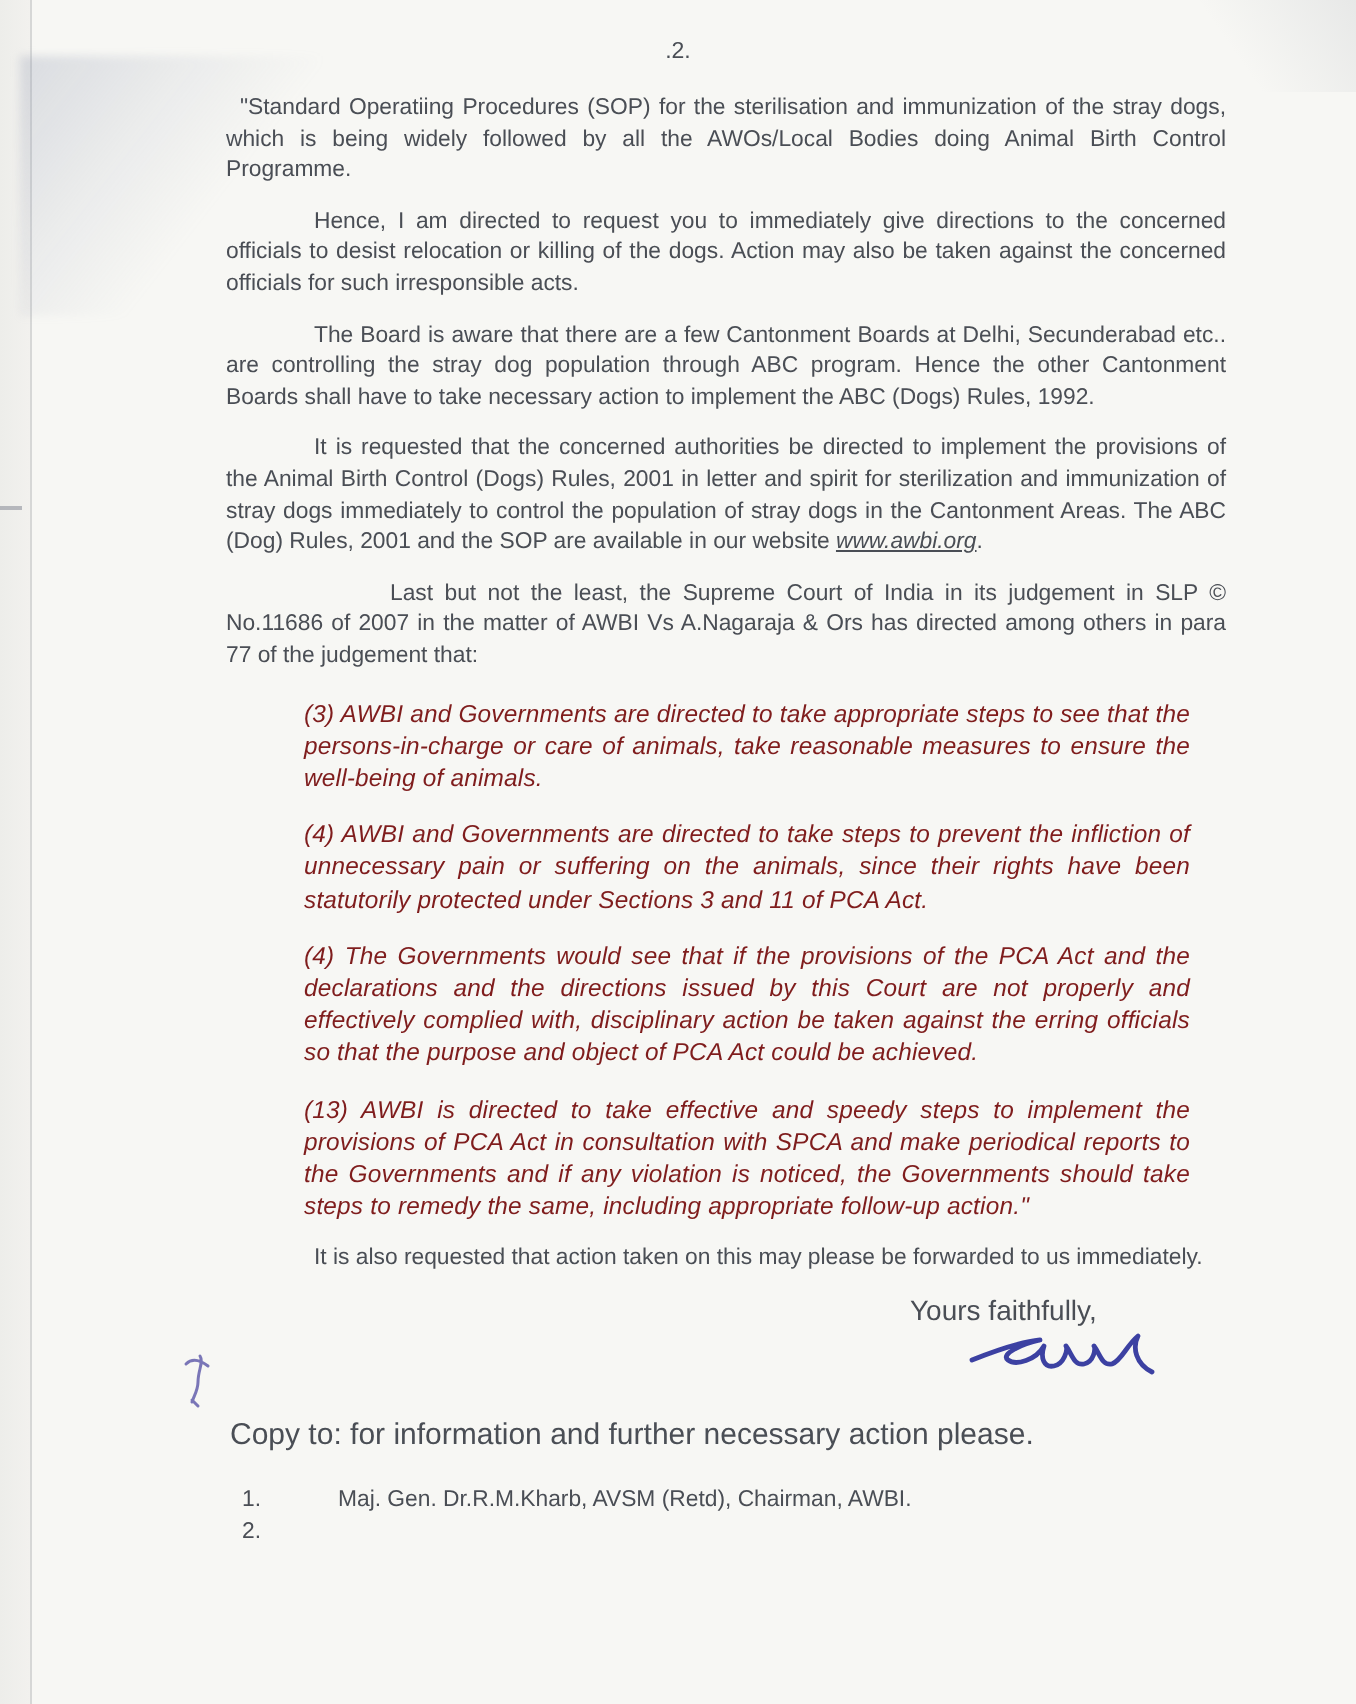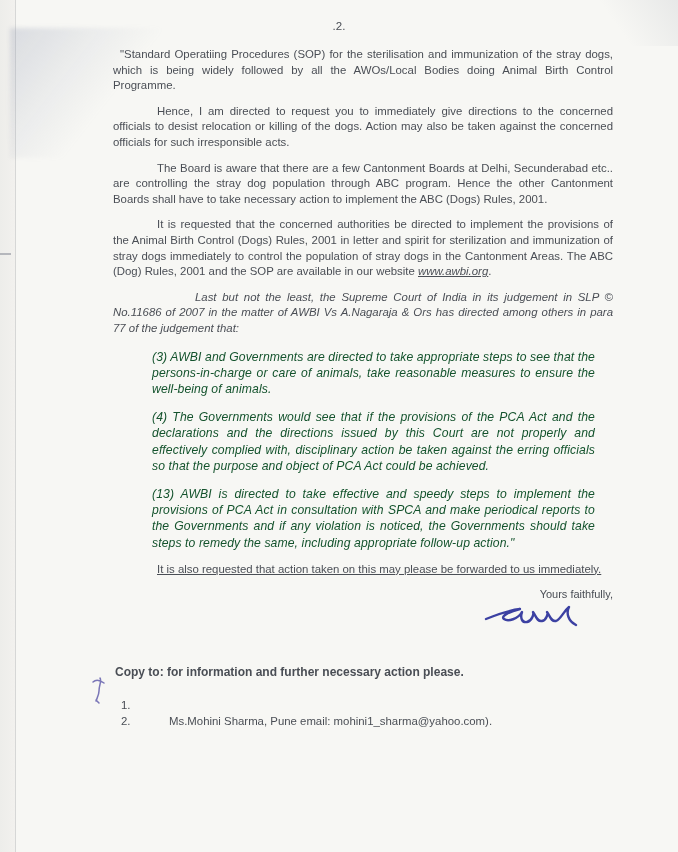--- a/index.html
+++ b/index.html
@@ -34,36 +34,36 @@
     position: absolute; left: 0; top: 253px; width: 11px; height: 2px;
     background: rgba(110,115,130,0.45);
   }
   .page-number {
     position: absolute; left: 0; right: 0; top: 20px;
     text-align: center; font-size: 11.5px; color: #4a4e55;
   }
   .body-text { font-size: 11.4px; line-height: 15.6px; text-align: justify; }
   p.para { margin: 0 0 10px 0; text-indent: 44px; }
   p.para.first { margin-top: 29px; text-indent: 7px; }
-  p.para.deep-indent { text-indent: 82px; margin-bottom: 12px; font-style: italic; }
+  p.para.deep-indent { text-indent: 82px; margin-bottom: 12px; }
   .link { text-decoration: underline; color: #4a4e55; cursor: pointer; font-style: italic; }
   .quote-block {
     margin: 12px 18px 11px 39px;
     font-size: 12.2px; line-height: 16.2px;
-    font-style: italic; color: #14532d;
+    font-style: italic; color: #7f1d1d;
     text-align: justify; letter-spacing: 0.1px;
   }
-  .closing { margin: 14px 0 0 0; text-indent: 0; text-decoration: underline; }
+  .closing { margin: 14px 0 0 0; text-indent: 0; }
   .sig-block {
     width: 158px; margin: 8px 0 0 auto;
-    text-align: right; font-size: 11px; line-height: 15px;
+    text-align: left; font-size: 14px; line-height: 15px;
     position: relative;
   }
   .sig-scrawl { display: block; margin: 0 auto -3px auto; }
-  .copy-heading { margin: 36px 0 0 2px; font-size: 12px; font-weight: bold; }
+  .copy-heading { margin: 20px 0 0 2px; font-size: 15px; }
   .copy-list { margin: 16px 0 0 8px; font-size: 11.4px; line-height: 16.5px; }
   .copy-row { display: flex; }
   .copy-num { width: 48px; flex: 0 0 48px; }
   .ink-mark { position: absolute; left: 90px; top: 676px; }
 </style>
 </head>
 <body>
 
 <div class="page">
 
@@ -73,51 +73,52 @@
   <div class="speck-dash"></div>
 
   <div class="page-number">.2.</div>
 
   <div class="body-text">
 
     <p class="para first">"Standard Operatiing Procedures (SOP) for the sterilisation and immunization of the stray dogs, which is being widely followed by all the AWOs/Local Bodies doing Animal Birth Control Programme.</p>
 
     <p class="para">Hence, I am directed to request you to immediately give directions to the concerned officials to desist relocation or killing of the dogs. Action may also be taken against the concerned officials for such irresponsible acts.</p>
 
-    <p class="para">The Board is aware that there are a few Cantonment Boards at Delhi, Secunderabad etc.. are controlling the stray dog population through ABC program. Hence the other Cantonment Boards shall have to take necessary action to implement the ABC (Dogs) Rules, 2001.</p>
+    <p class="para">The Board is aware that there are a few Cantonment Boards at Delhi, Secunderabad etc.. are controlling the stray dog population through ABC program. Hence the other Cantonment Boards shall have to take necessary action to implement the ABC (Dogs) Rules, 1992.</p>
 
     <p class="para"><span>It is requested that the concerned authorities be directed to implement the provisions of the Animal Birth Control (Dogs) Rules, 2001 in letter and spirit for sterilization and immunization of stray dogs immediately to control the population of stray dogs in the Cantonment Areas. The ABC (Dog) Rules, 2001 and the SOP are available in our website </span><span class="link">www.awbi.org</span><span>.</span></p>
 
     <p class="para deep-indent">Last but not the least, the Supreme Court of India in its judgement in SLP © No.11686 of 2007 in the matter of AWBI Vs A.Nagaraja &amp; Ors has directed among others in para 77 of the judgement that:</p>
 
     <div class="quote-block">(3) AWBI and Governments are directed to take appropriate steps to see that the persons-in-charge or care of animals, take reasonable measures to ensure the well-being of animals.</div>
 
+    <div class="quote-block">(4) AWBI and Governments are directed to take steps to prevent the infliction of unnecessary pain or suffering on the animals, since their rights have been statutorily protected under Sections 3 and 11 of PCA Act.</div>
 
     <div class="quote-block">(4) The Governments would see that if the provisions of the PCA Act and the declarations and the directions issued by this Court are not properly and effectively complied with, disciplinary action be taken against the erring officials so that the purpose and object of PCA Act could be achieved.</div>
 
     <div class="quote-block">(13) AWBI is directed to take effective and speedy steps to implement the provisions of PCA Act in consultation with SPCA and make periodical reports to the Governments and if any violation is noticed, the Governments should take steps to remedy the same, including appropriate follow-up action."</div>
 
     <p class="para closing">It is also requested that action taken on this may please be forwarded to us immediately.</p>
 
     <div class="sig-block">
       <div>Yours faithfully,</div>
       <svg class="sig-scrawl" width="104" height="30" viewBox="0 0 104 30">
         <path d="M4 17 C 14 13, 28 8, 38 7 C 29 9, 18 14, 22 17 C 26 20, 36 17, 40 10 C 38 16, 40 21, 45 20 C 50 19, 52 12, 51 10 C 54 14, 55 20, 60 19 C 65 18, 66 11, 65 10 C 68 14, 69 20, 74 19 C 79 17, 81 10, 87 5 C 84 11, 86 19, 94 23" stroke="#3c41a2" stroke-width="2.4" fill="none" stroke-linecap="round" stroke-linejoin="round"></path>
       </svg>
     </div>
 
     <div class="copy-heading">Copy to: for information and further necessary action please.</div>
 
     <div class="copy-list">
       <div class="copy-row">
         <span class="copy-num">1.</span>
+        <span>Maj. Gen. Dr.R.M.Kharb, AVSM (Retd), Chairman, AWBI.</span>
       </div>
       <div class="copy-row">
         <span class="copy-num">2.</span>
-        <span>Ms.Mohini Sharma, Pune email: mohini1_sharma@yahoo.com).</span>
       </div>
     </div>
 
   </div>
 
   <svg class="ink-mark" width="18" height="30" viewBox="0 0 18 30">
     <path d="M10 2 C 12 5, 9 9, 9 15 C 9 19, 7 22, 6 25 M3 6 C 6 3, 10 4, 14 7 M6 24 L 9 27" stroke="#5a55a8" stroke-width="1.5" fill="none" stroke-linecap="round" opacity="0.8"></path>
   </svg>
 
 </div>

